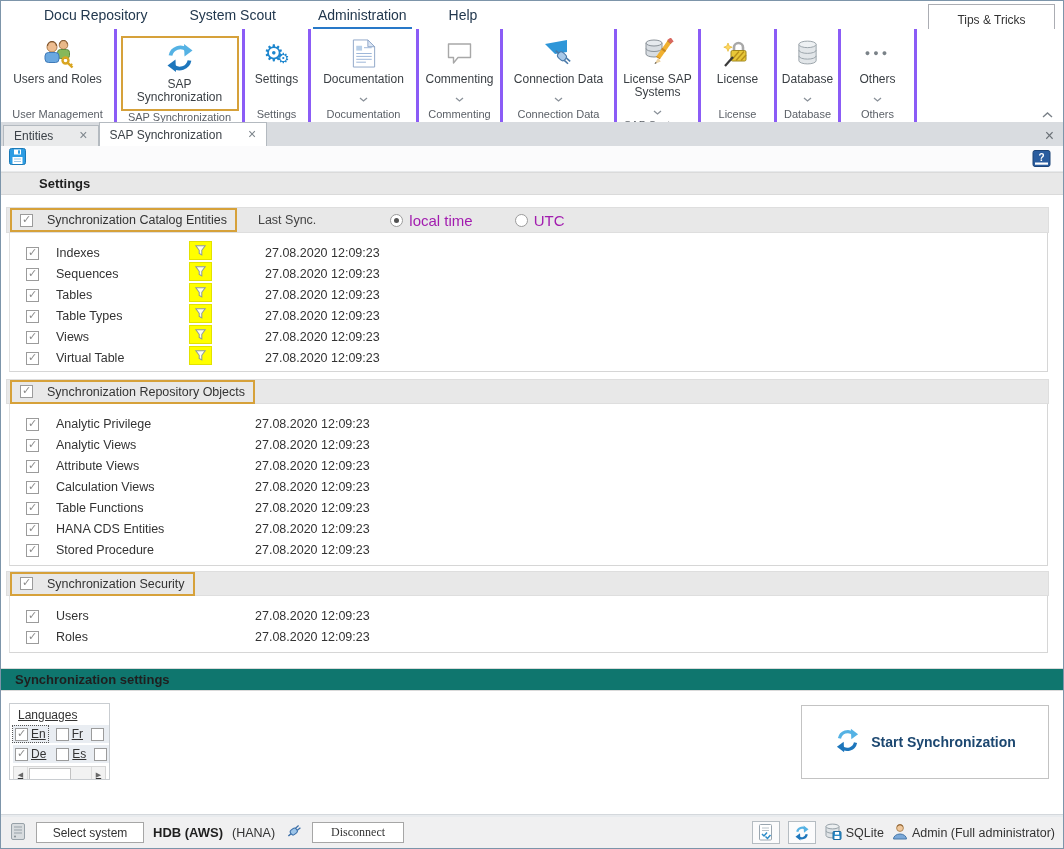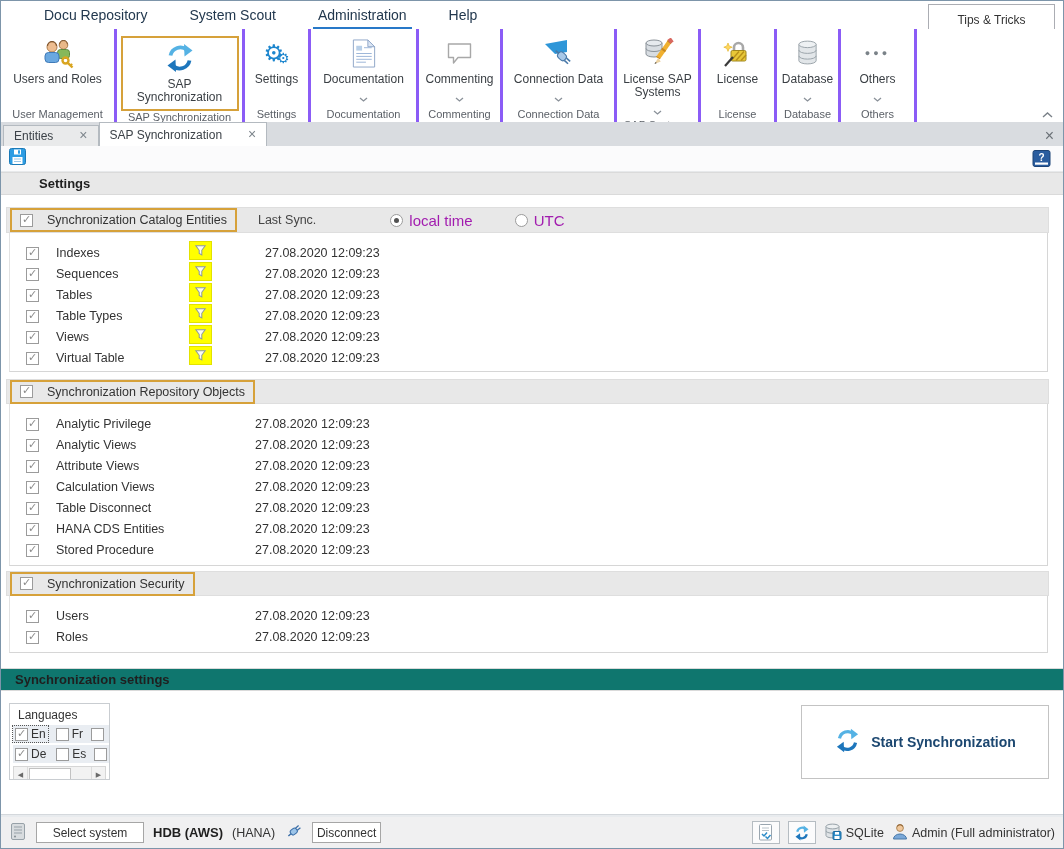--- a/index.html
+++ b/index.html
@@ -49,38 +49,38 @@
   .filterbtn { width:23px; height:19px; background:var(--filter-yellow,#ffff00); border:1px solid #e2e200; display:flex; align-items:center; justify-content:center; cursor:pointer; }
   
   .cb { position:relative; width:13px; height:13px; min-width:13px; border:1px solid #9b9b9b; background:#fff; display:inline-block; margin-right:7px; }
   .cb.ck::after { content:"\2713"; position:absolute; left:1px; top:-2px; font-size:11px; color:#8b8b8b; }
   .rd { position:relative; width:13px; height:13px; border:1px solid #9b9b9b; border-radius:50%; background:#fff; display:inline-block; margin-right:6px; }
   .rd.sel::after { content:""; position:absolute; left:3px; top:3px; width:5px; height:5px; border-radius:50%; background:#525252; }
   .radio-wrap { display:inline-flex; align-items:center; font-size:15px; color:#a21caf; cursor:pointer; }
   .lastsync { margin-left:21px; color:#444; }
   
   .syncbar { position:absolute; top:667px; left:0; right:0; height:23px; background:#0f766e; border-top:1px solid #dadada; border-bottom:1px solid #dadada; display:flex; align-items:center; padding-left:14px; font-weight:bold; font-size:13px; color:#1f1f1f; }
-  .langbox { position:absolute; left:8px; top:702px; width:101px; height:77px; background:#fff; border:1px solid #c9cdd1; font-size:12px; color:#333; overflow:hidden; }
+  .langbox { position:absolute; left:8px; top:702px; width:101px; height:77px; background:#fff; border:1px solid #c9cdd1; font-size:12px; color:#333; overflow:hidden;text-decoration:underline; }
   .langtitle { padding:4px 0 3px 8px; }
   .langrow { display:flex; align-items:center; height:18px; background:#e9edf2; margin:0 0 2px 3px; width:110px; }
   .langrow .cb { margin-right:3px; }
   .lang-item { display:inline-flex; align-items:center; margin-right:6px; padding:1px 2px; }
   .lang-item.focus { outline:1px dotted #555; }
   .scrolltrack { display:flex; align-items:center; height:17px; margin:3px 3px 0 3px; background:#f2f2f2; border:1px solid #d6d6d6; }
   .sbtn { width:14px; height:15px; display:flex; align-items:center; justify-content:center; color:#6a6a6a; font-size:7px; cursor:pointer; }
   .sbtn.left { border-right:1px solid #dcdcdc; } .sbtn.right { margin-left:auto; border-left:1px solid #dcdcdc; }
   .sbtn.left::after { content:"\25C0"; } .sbtn.right::after { content:"\25B6"; }
   .sthumb { width:42px; height:13px; background:#fff; border:1px solid #c2c2c2; margin-left:1px; cursor:grab; }
   .startbtn { position:absolute; left:800px; top:704px; width:248px; height:74px; background:#fff; border:1px solid #c3c3c3; display:flex; align-items:center; justify-content:center; gap:10px; cursor:pointer; }
   .startlabel { font-size:14px; font-weight:bold; color:#1c4770; }
   
   .status-divider { position:absolute; left:0; right:0; bottom:31px; height:3px; background:#e8ebee; border-top:1px solid #d4d8dc; }
   .statusbar { position:absolute; left:0; right:0; bottom:0; height:31px; background:#f0f0f1; display:flex; align-items:center; padding:0 8px; gap:9px; font-size:12.5px; color:#333; }
   .sbtn-box { height:21px; border:1px solid #a6a6a6; background:#fff; display:flex; align-items:center; justify-content:center; font-size:12px; color:#333; cursor:pointer; }
-  .select-btn { width:108px; } .disconnect-btn { width:69px; }
+  .select-btn { width:108px; } .disconnect-btn { width:92px;font-family:Liberation Serif, serif; }
   .sysname { font-weight:bold; font-size:13px; color:#1f1f1f; } .systype { color:#333; }
   .status-right { margin-left:auto; display:flex; align-items:center; gap:8px; }
   .sq-btn { width:28px; height:23px; border:1px solid #b5bcc2; background:#fbfbfc; display:flex; align-items:center; justify-content:center; cursor:pointer; }
   .with-icon { display:flex; align-items:center; gap:4px; }
 </style>
 </head>
 <body>
 
 <div id="win">
 
@@ -410,21 +410,21 @@
       <span class="plabel-wide">Attribute Views</span>
       <span class="pstamp0">27.08.2020 12:09:23</span>
     </div>
     <div class="prow">
       <span class="cb ck"></span>
       <span class="plabel-wide">Calculation Views</span>
       <span class="pstamp0">27.08.2020 12:09:23</span>
     </div>
     <div class="prow">
       <span class="cb ck"></span>
-      <span class="plabel-wide">Table Disconnect</span>
+      <span class="plabel-wide">Table Functions</span>
       <span class="pstamp0">27.08.2020 12:09:23</span>
     </div>
     <div class="prow">
       <span class="cb ck"></span>
       <span class="plabel-wide">HANA CDS Entities</span>
       <span class="pstamp0">27.08.2020 12:09:23</span>
     </div>
     <div class="prow">
       <span class="cb ck"></span>
       <span class="plabel-wide">Stored Procedure</span>

